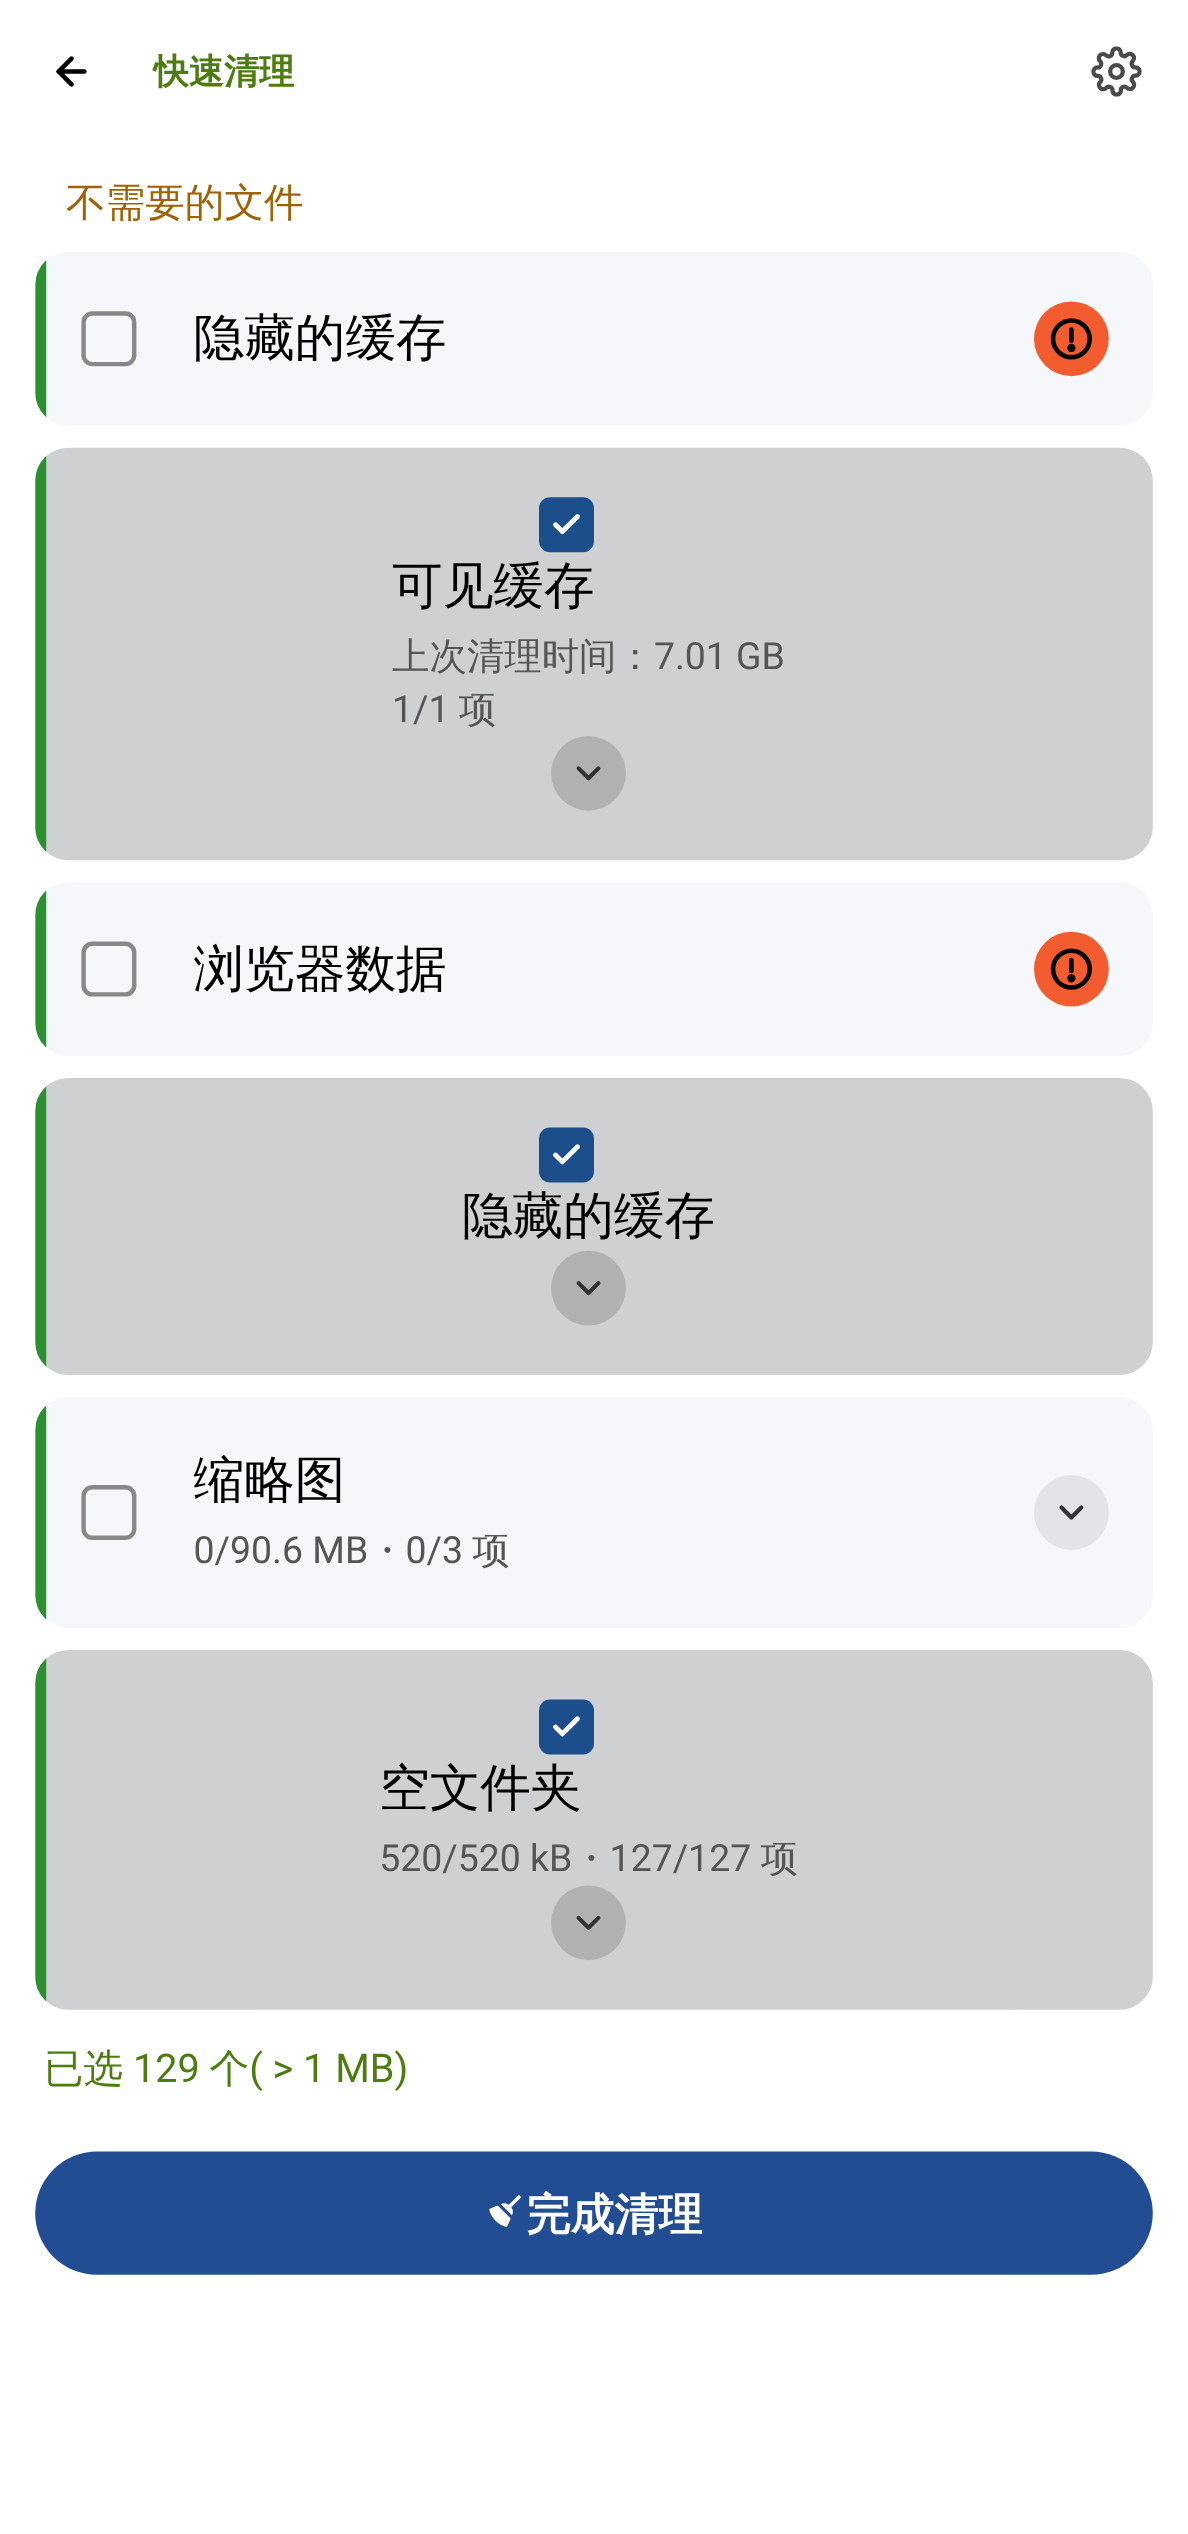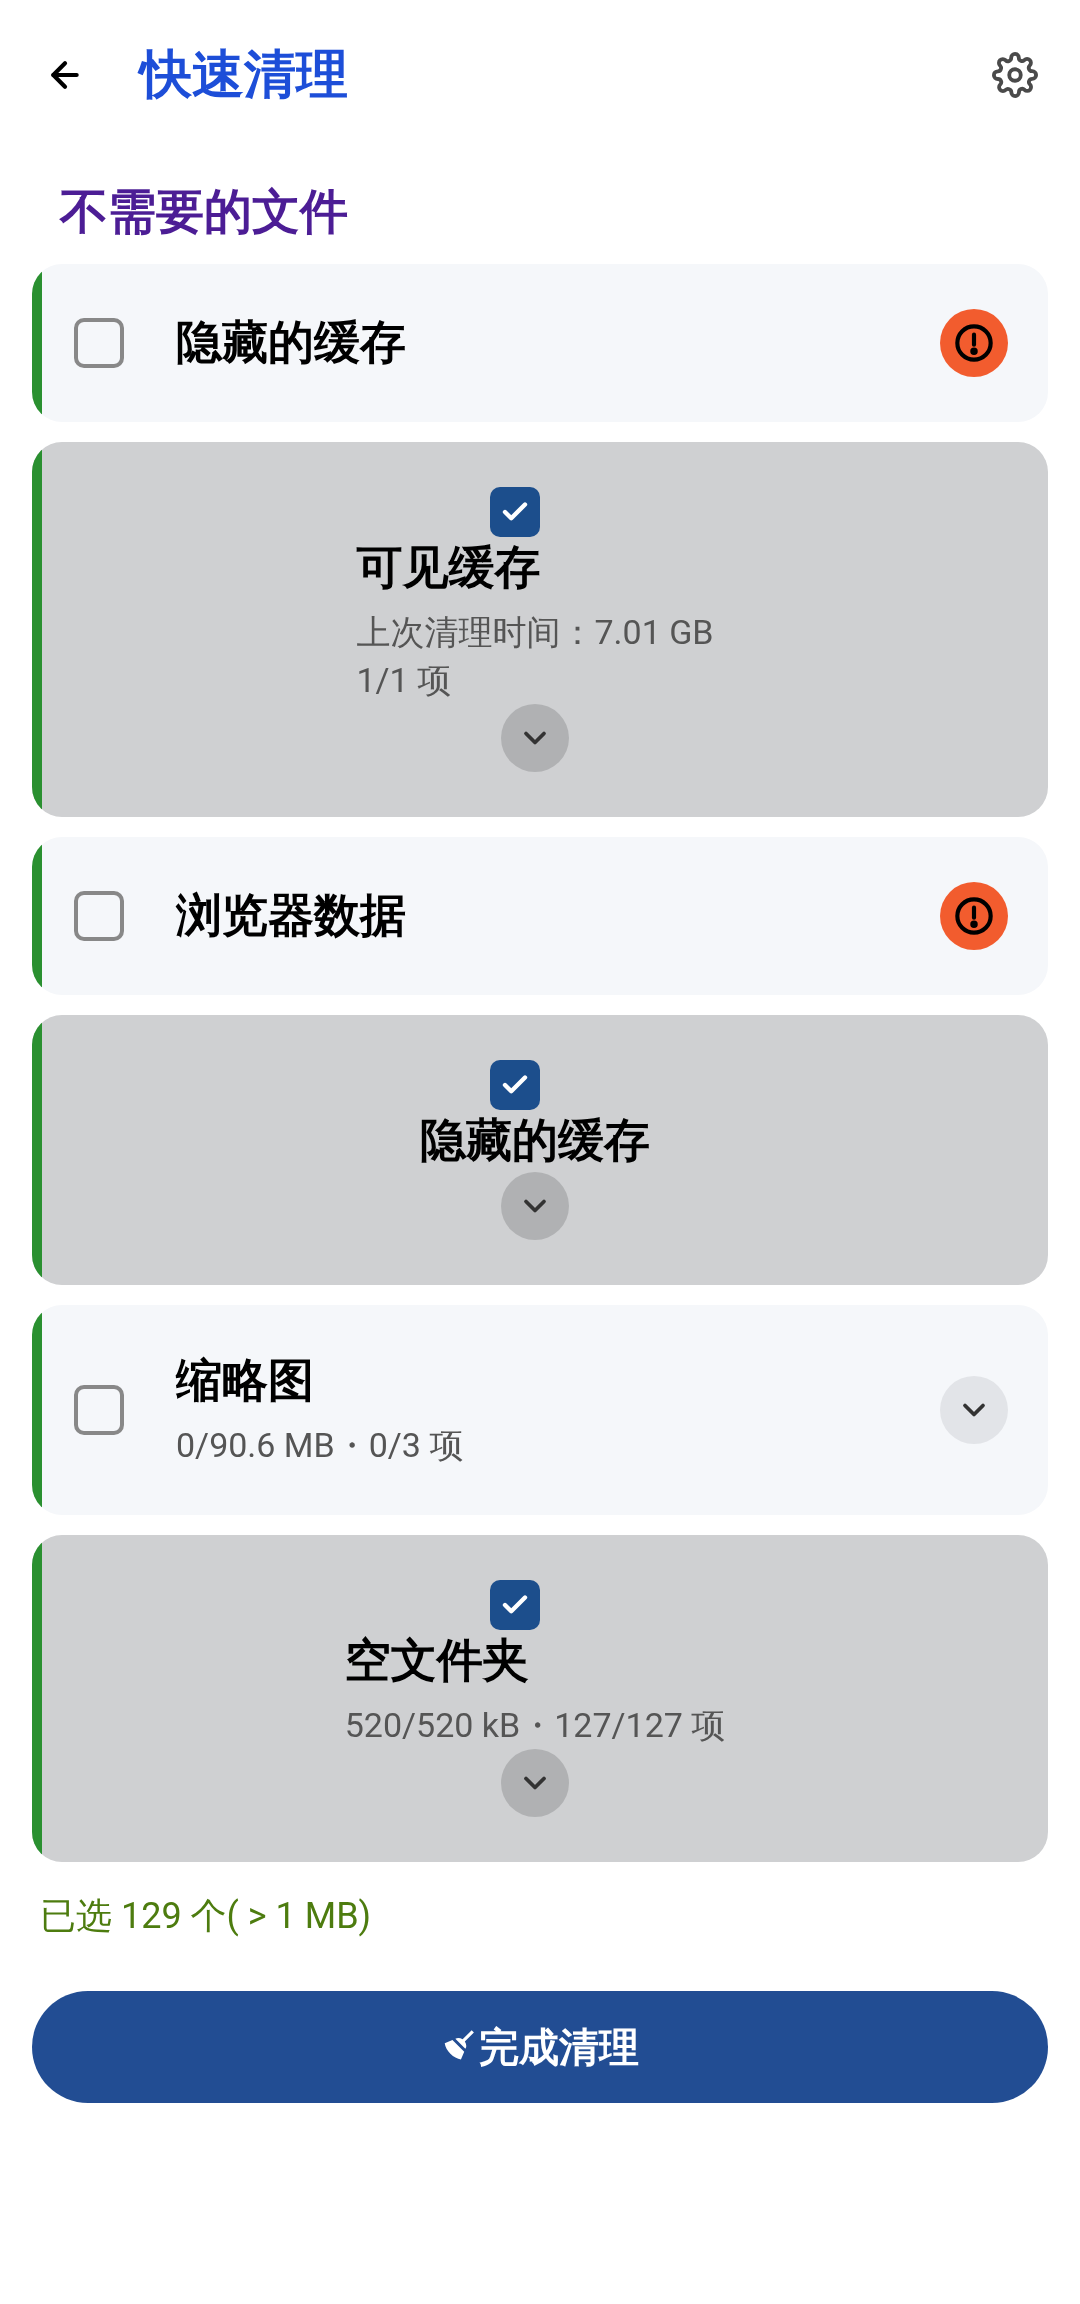--- a/index.html
+++ b/index.html
@@ -18,29 +18,29 @@
     }
     .back-icon, .gear-icon {
       display: flex;
       align-items: center;
       justify-content: center;
       width: 50px;
       height: 50px;
       cursor: pointer;
     }
     .title {
-      font-size: 52px;
+      font-size: 32px;
       font-weight: 700;
-      color: #1d4ed8;
+      color: #4d7c0f;
       flex: 1;
     }
     .section-label {
-      color: #4c1d95;
-      font-size: 48px;
-      font-weight: 700;
+      color: #a16207;
+      font-size: 36px;
+      font-weight: 400;
       padding: 30px 60px 20px 60px;
     }
     .card-list {
       padding: 0 32px;
       display: flex;
       flex-direction: column;
       gap: 20px;
     }
     .card {
       position: relative;
@@ -86,21 +86,21 @@
       border: none;
     }
     .card-content {
       flex: 1;
       display: flex;
       flex-direction: column;
       gap: 10px;
     }
     .card-title {
       font-size: 46px;
-      font-weight: 700;
+      font-weight: 400;
       color: #000;
     }
     .card-subtitle {
       font-size: 34px;
       color: #555;
       line-height: 1.4;
     }
     .card-action {
       width: 68px;
       height: 68px;

